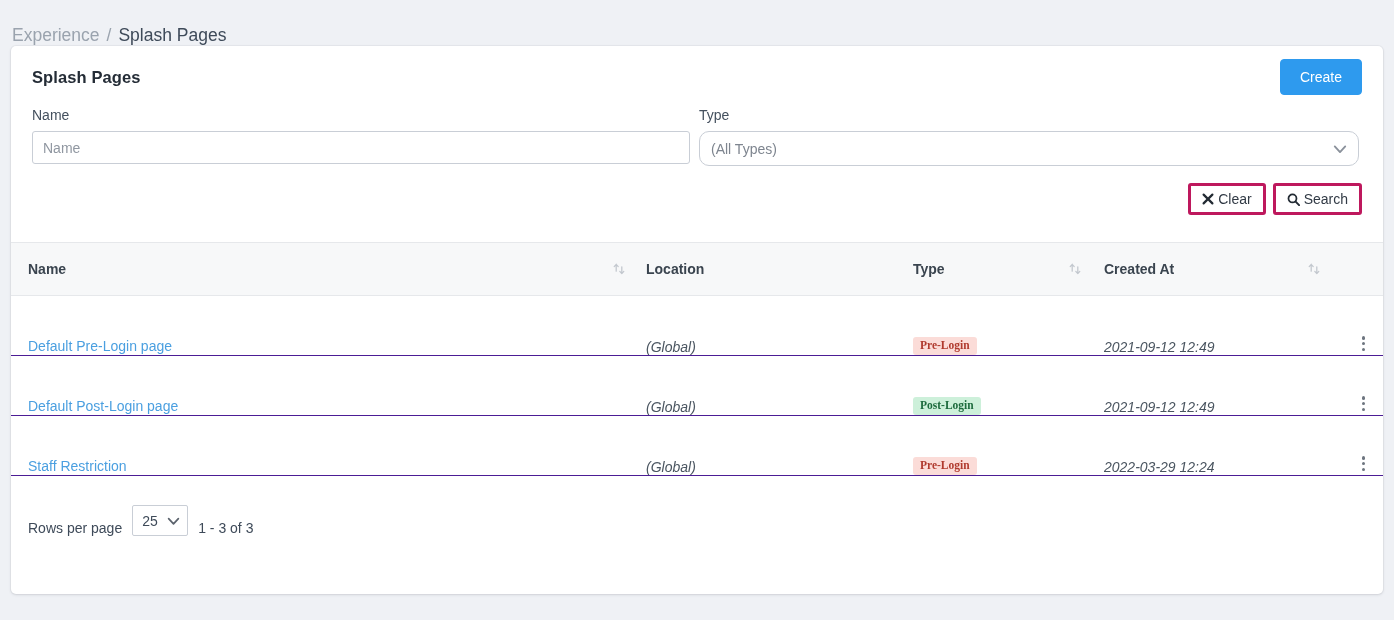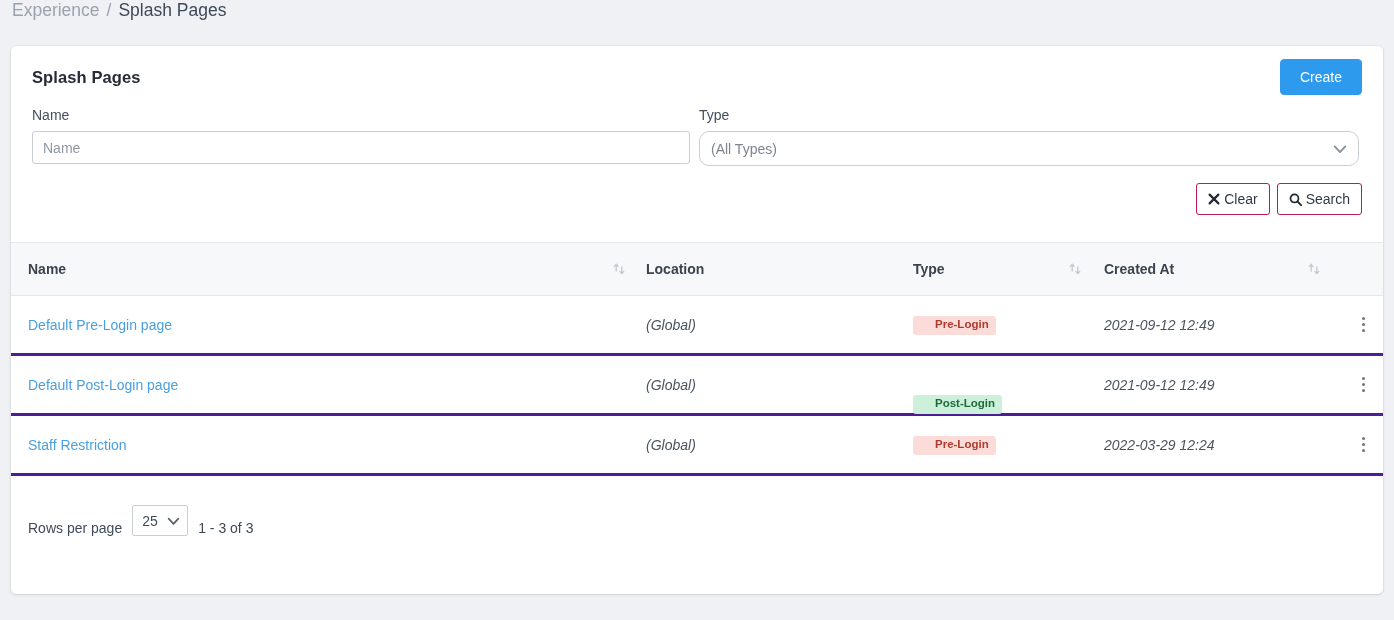--- a/index.html
+++ b/index.html
@@ -9,21 +9,21 @@
     background: #eff1f5;
     font-family: "Liberation Sans", sans-serif;
     color: #3e4a59;
     overflow: hidden;
   }
 
   
   .breadcrumb {
     height: 46px;
     display: flex;
-    align-items: flex-start;
+    align-items: flex-end;
     padding-left: 12px;
     font-size: 17.5px;
   }
   .bc-parent { color: #9aa3ae; }
   .bc-sep { color: #9aa3ae; margin: 0 7px; }
   .bc-current { color: #3e4a59; }
 
   
   .card {
     position: relative;
@@ -116,21 +116,21 @@
 
   
   .filter-actions {
     padding: 17px 21px 0 0;
     display: flex;
     justify-content: flex-end;
     gap: 7px;
   }
   .btn-ghost {
     background: #fff;
-    border: 1px solid #be185d;
+    border: 3px solid #be185d;
     border-radius: 3px;
     font-size: 14px;
     font-family: "Liberation Sans", sans-serif;
     color: #313a45;
     height: 32px;
     padding: 0 11px;
     display: inline-flex;
     align-items: center;
     gap: 4px;
     cursor: pointer;
@@ -143,22 +143,22 @@
     background: #f7f8f9;
     border-top: 1px solid #e6e8eb;
     border-bottom: 1px solid #e6e8eb;
     height: 54px;
     display: flex;
     align-items: center;
   }
   .row {
     height: 60px;
     display: flex;
-    align-items: center;
-    border-bottom: 3px solid #4c1d95;
+    align-items: flex-end;
+    border-bottom: 1px solid #4c1d95;
     background: #fff;
   }
   .c-name   { width: 590px; padding-left: 17px; }
   .c-sort1  { width: 35px; display:flex; justify-content:center; }
   .c-loc    { width: 275px; padding-left: 10px; }
   .c-type   { width: 145px; padding-left: 2px; }
   .c-sort2  { width: 38px; display:flex; justify-content:center; }
   .c-date   { width: 190px; padding-left: 10px; }
   .c-sort3  { width: 60px; display:flex; justify-content:center; }
   .c-menu   { flex: 1; display: flex; justify-content: center; }
@@ -173,22 +173,23 @@
     color: #4a9fe0;
     font-size: 14px;
     text-decoration: none;
     cursor: pointer;
   }
   .badge {
     display: inline-block;
     font-size: 11.5px;
     font-weight: bold;
     border-radius: 3px;
-    padding: 3px 7px 4px 22px;
+    padding: 3px 7px 4px 7px;
     line-height: 1;
+    font-family: Liberation Serif, serif;
   }
   .badge.pre  { background: #fbdcd8; color: #b03a2e; }
   .badge.post { background: #cdf0da; color: #1d6b3d; margin-top: 40px; }
 
   .kebab {
     display: flex; flex-direction: column;
     gap: 2.5px; align-items: center;
     cursor: pointer; padding: 4px;
   }
   .kebab i { width: 3.2px; height: 3.2px; border-radius: 50%; background: #6d757f; display:block; }

